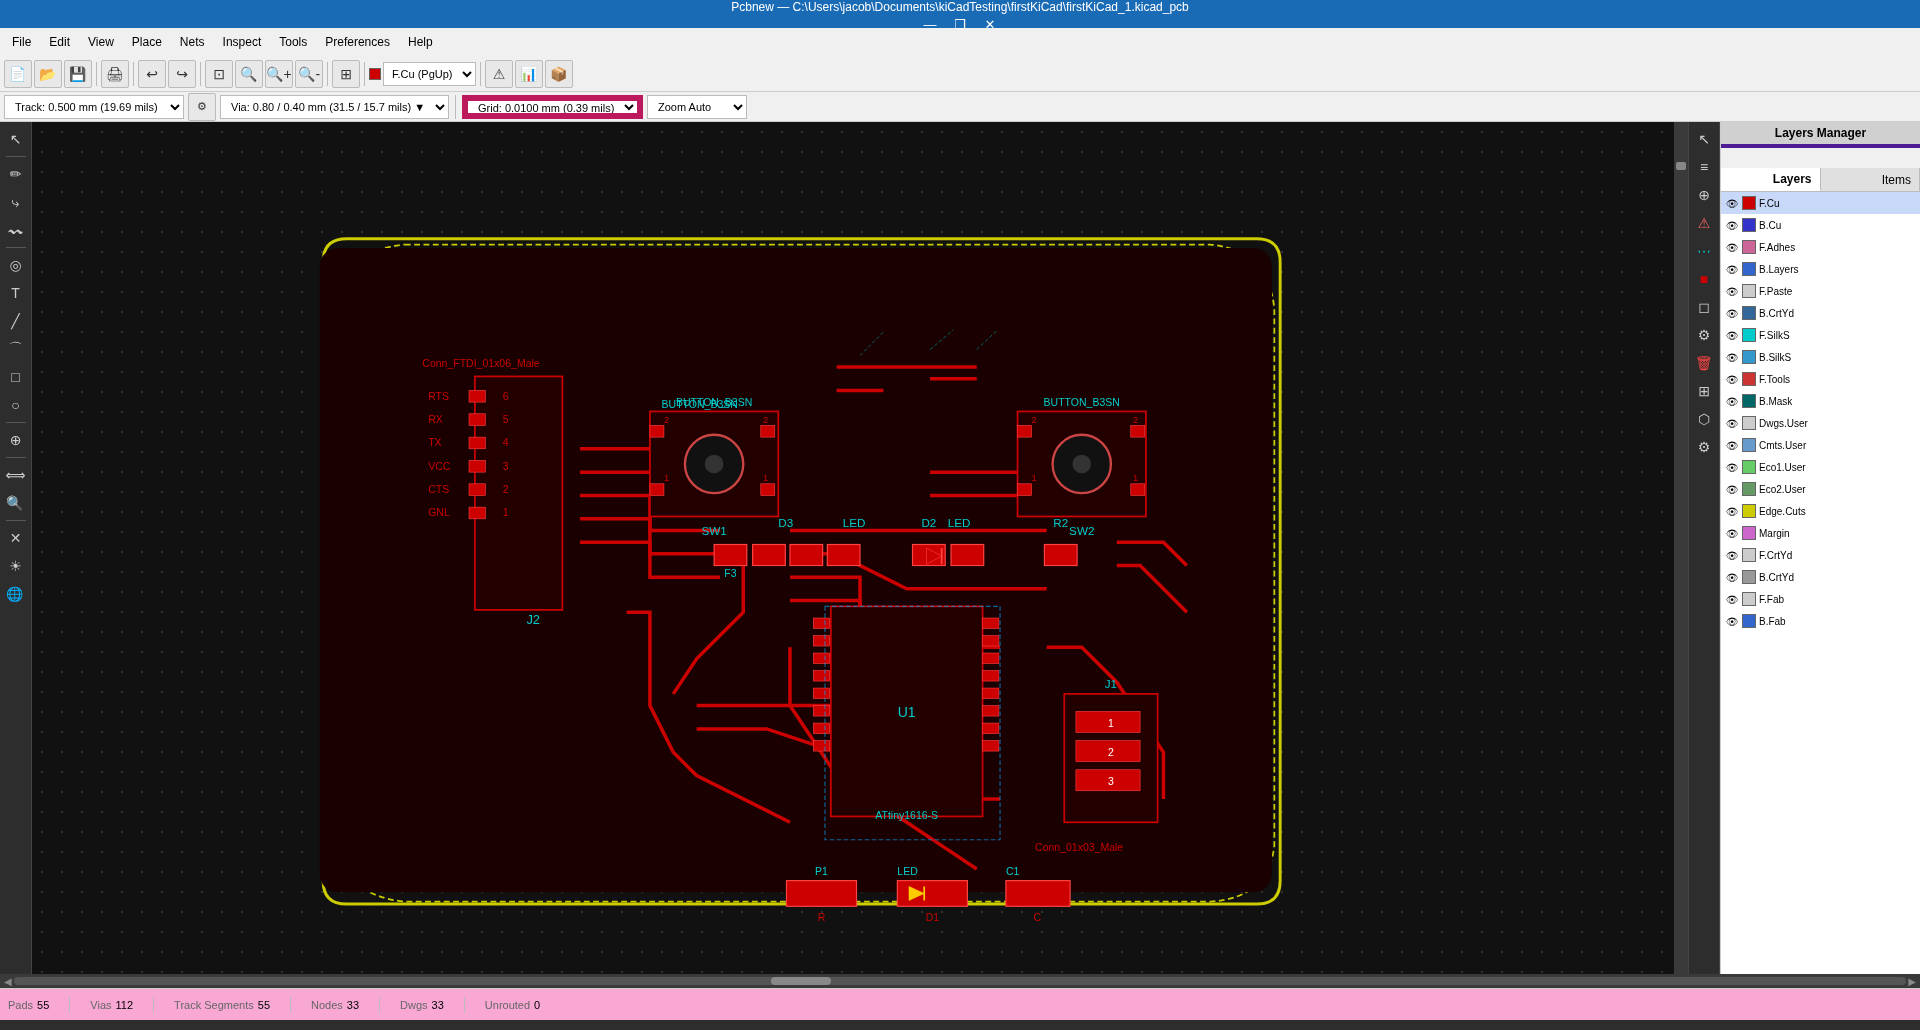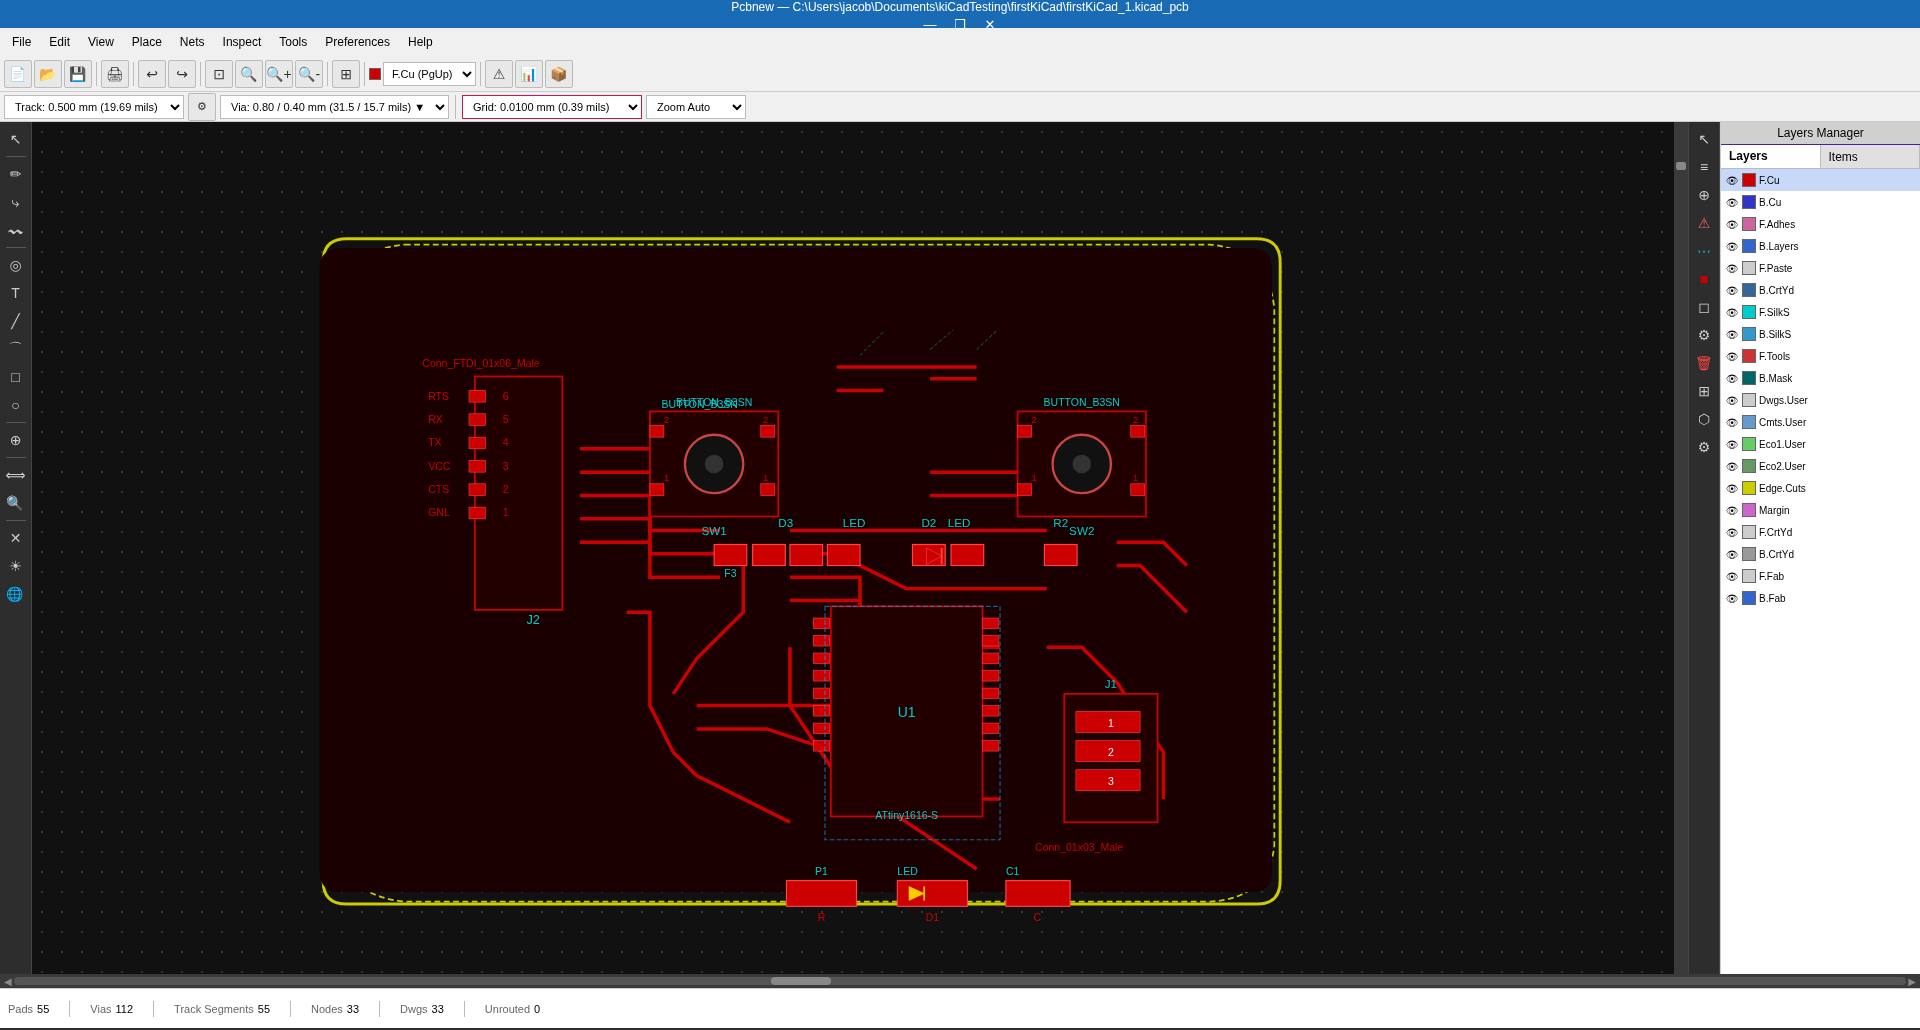--- a/index.html
+++ b/index.html
@@ -33,21 +33,21 @@
     }
     .layer-select-container { display: flex; align-items: center; gap: 2px; }
     .layer-color-dot { width: 12px; height: 12px; background: #cc0000; border: 1px solid #666; }
 
     
     #toolbar2 {
       width: 100%; height: 30px; background: #f0f0f0; display: flex; align-items: center; padding: 0 4px; gap: 4px; border-bottom: 1px solid #ccc;
     }
     .track-select { height: 24px; font-size: 11px; border: 1px solid #bbb; background: #fff; padding: 0 6px; min-width: 180px; }
     .via-select { height: 24px; font-size: 11px; border: 1px solid #bbb; background: #fff; padding: 0 6px; min-width: 200px; }
-    .grid-select { height: 24px; font-size: 11px; border: 1px solid #be185d; background: #fff; padding: 0 6px; min-width: 180px; }
+    .grid-select { height: 24px; font-size: 11px; border: 6px solid #be185d; background: #fff; padding: 0 6px; min-width: 180px; }
     .zoom-select { height: 24px; font-size: 11px; border: 1px solid #bbb; background: #fff; padding: 0 6px; min-width: 100px; }
 
     
     #left-toolbar {
       width: 32px; background: #2d2d2d; display: flex; flex-direction: column; align-items: center; padding: 4px 0; gap: 2px; border-right: 1px solid #444;
     }
     .lt-btn {
       width: 26px; height: 26px; background: transparent; border: none; cursor: pointer; display: flex; align-items: center; justify-content: center; font-size: 14px; color: #ccc; border-radius: 2px;
     }
     .lt-sep { width: 20px; height: 1px; background: #555; margin: 2px 0; }
@@ -67,27 +67,27 @@
     
     #right-toolbar {
       width: 32px; background: #2d2d2d; display: flex; flex-direction: column; align-items: center; padding: 4px 0; gap: 2px; border-left: 1px solid #444; border-right: 1px solid #444;
     }
 
     
     #layers-panel {
       width: 200px; background: #f0f0f0; color: #000; display: flex; flex-direction: column; border-left: 1px solid #ccc;
     }
     #layers-panel-title {
-      background: #d0d0d0; padding: 4px 8px; font-weight: normal; font-size: 12px; text-align: center; border-bottom: 1px solid #4c1d95;
+      background: #d0d0d0; padding: 4px 8px; font-weight: bold; font-size: 12px; text-align: center; border-bottom: 4px solid #4c1d95;
     }
     #layers-tabs {
       display: flex; border-bottom: 1px solid #bbb;
     }
     .layer-tab {
-      flex: 1; padding: 4px 8px; text-align: left; font-size: 12px; cursor: pointer; background: #e0e0e0; border: none; border-right: 1px solid #bbb;
+      flex: 1; padding: 4px 8px; text-align: right; font-size: 12px; cursor: pointer; background: #e0e0e0; border: none; border-right: 1px solid #bbb; margin-top: 20px;
     }
     .layer-tab.active { background: #fff; border-bottom: 1px solid #fff; font-weight: bold; }
     #layers-list {
       flex: 1; overflow-y: auto; background: #fff;
     }
     .layer-item {
       display: flex; align-items: center; padding: 2px 4px; height: 22px; cursor: pointer; gap: 3px;
     }
     .layer-item.active { background: #c8d8f8; }
     .layer-eye { width: 14px; height: 14px; display: flex; align-items: center; justify-content: center; font-size: 10px; }
@@ -96,21 +96,21 @@
 
     
     #h-scrollbar {
       width: 100%; height: 14px; background: #3a3a3a; display: flex; align-items: center; padding: 0 2px;
     }
     #scroll-track { flex: 1; height: 8px; background: #555; border-radius: 4px; position: relative; }
     #scroll-thumb { width: 60px; height: 8px; background: #888; border-radius: 4px; position: absolute; left: 40%; }
 
     
     #status-bar {
-      width: 100%; height: 40px; background: #ffffff; border-top: 1px solid #ccc; display: flex; align-items: center; padding: 0 8px; gap: 20px; color: #000; font-size: 11px;
+      width: 100%; height: 32px; background: #f9a8d4; border-top: 1px solid #ccc; display: flex; align-items: center; padding: 0 8px; gap: 20px; color: #000; font-size: 11px;
     }
     .status-item { display: flex; gap: 4px; }
     .status-label { color: #666; }
     .status-divider { width: 1px; height: 16px; background: #bbb; }
 
     
     #bottom-info {
       width: 100%; height: 28px; background: #2d2d2d; display: flex; align-items: center; padding: 0 8px; gap: 20px; font-size: 11px; color: #ccc;
     }
 

